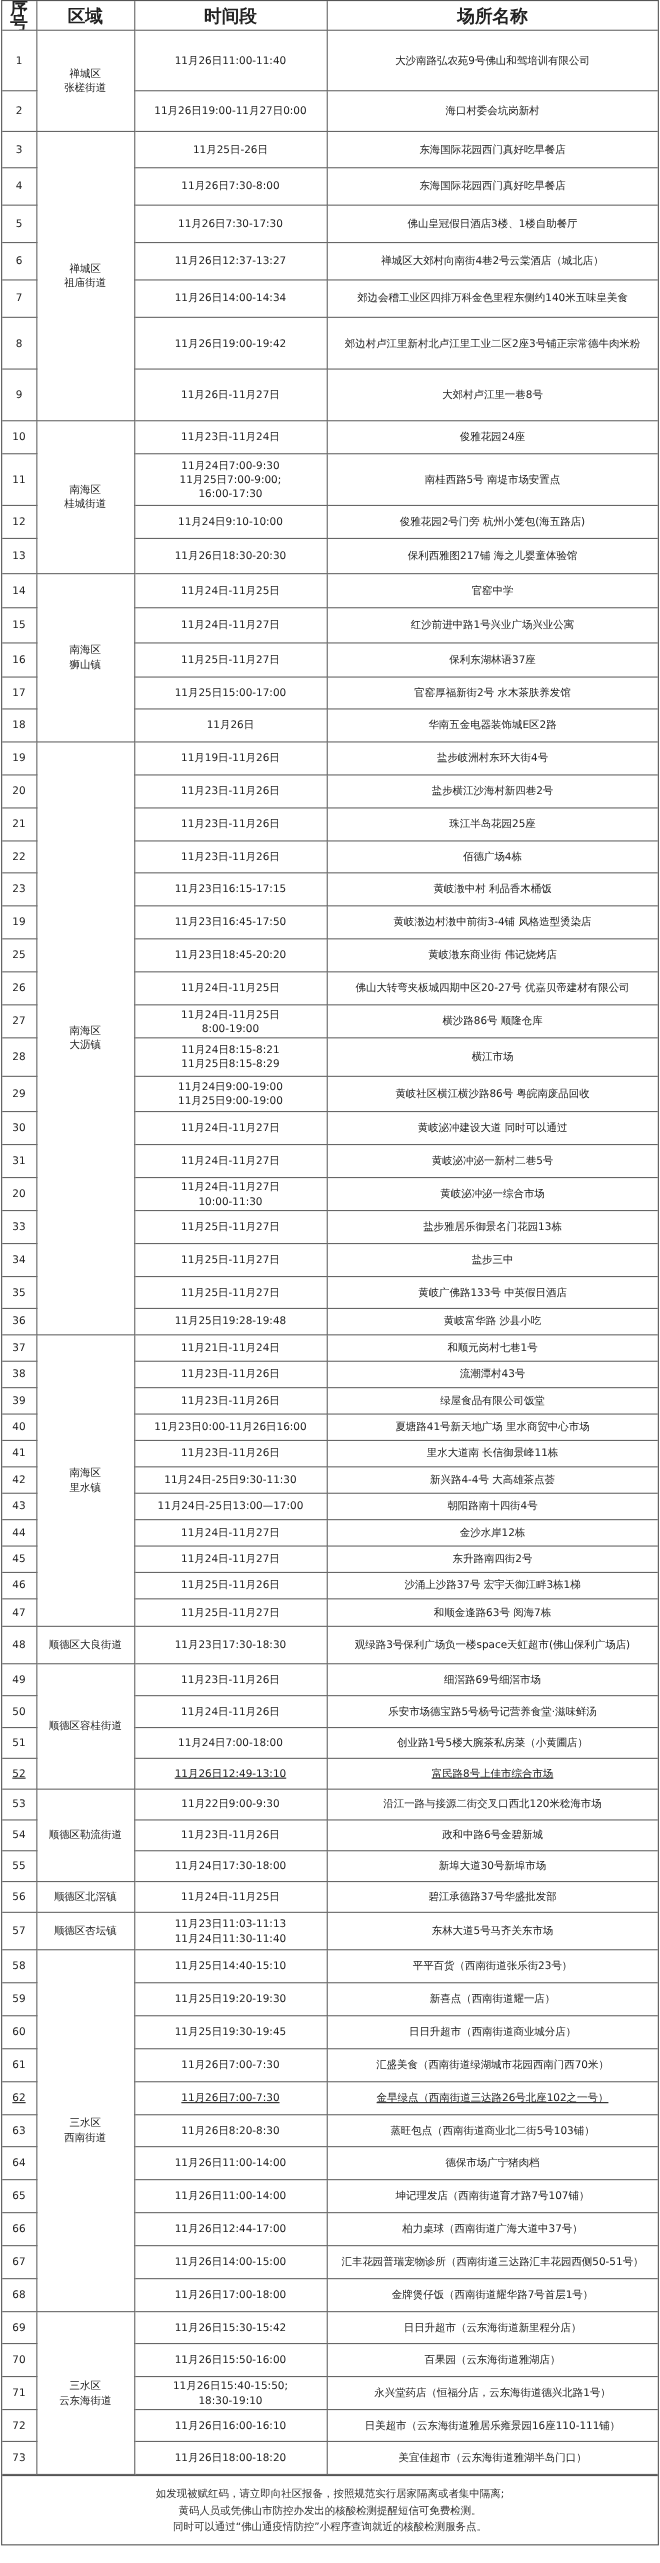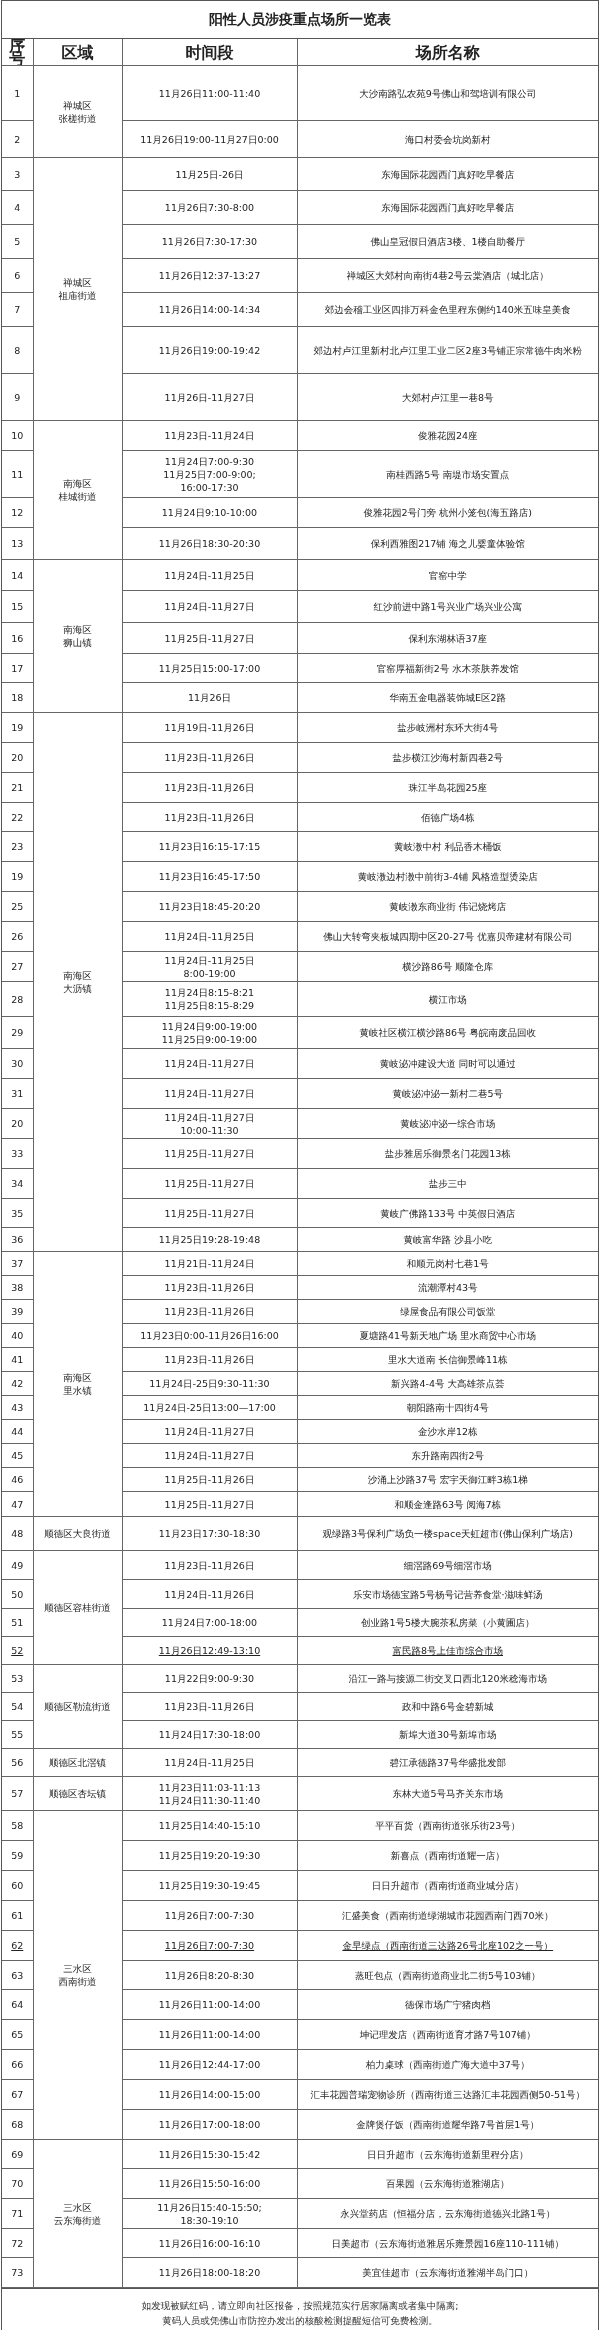--- a/index.html
+++ b/index.html
@@ -15,21 +15,20 @@
   col.c-no { width: 31px; }
   col.c-area { width: 89px; }
   col.c-time { width: 175px; }
   col.c-place { width: auto; }
   .footer { border-top: 1px solid #555; height: 62px; display: flex; flex-direction: column; justify-content: center; align-items: center; font-size: 9.5px; line-height: 15px; color: #333; }
 </style>
 </head>
 <body>
 
 <div class="sheet">
-  <div class="title">阳性人员涉疫重点场所一览表</div>
   <table>
     <colgroup>
       <col class="c-no">
         <col class="c-area">
         <col class="c-time">
         <col class="c-place">
     </colgroup>
     <thead>
       <tr>
         <th>序号</th>

